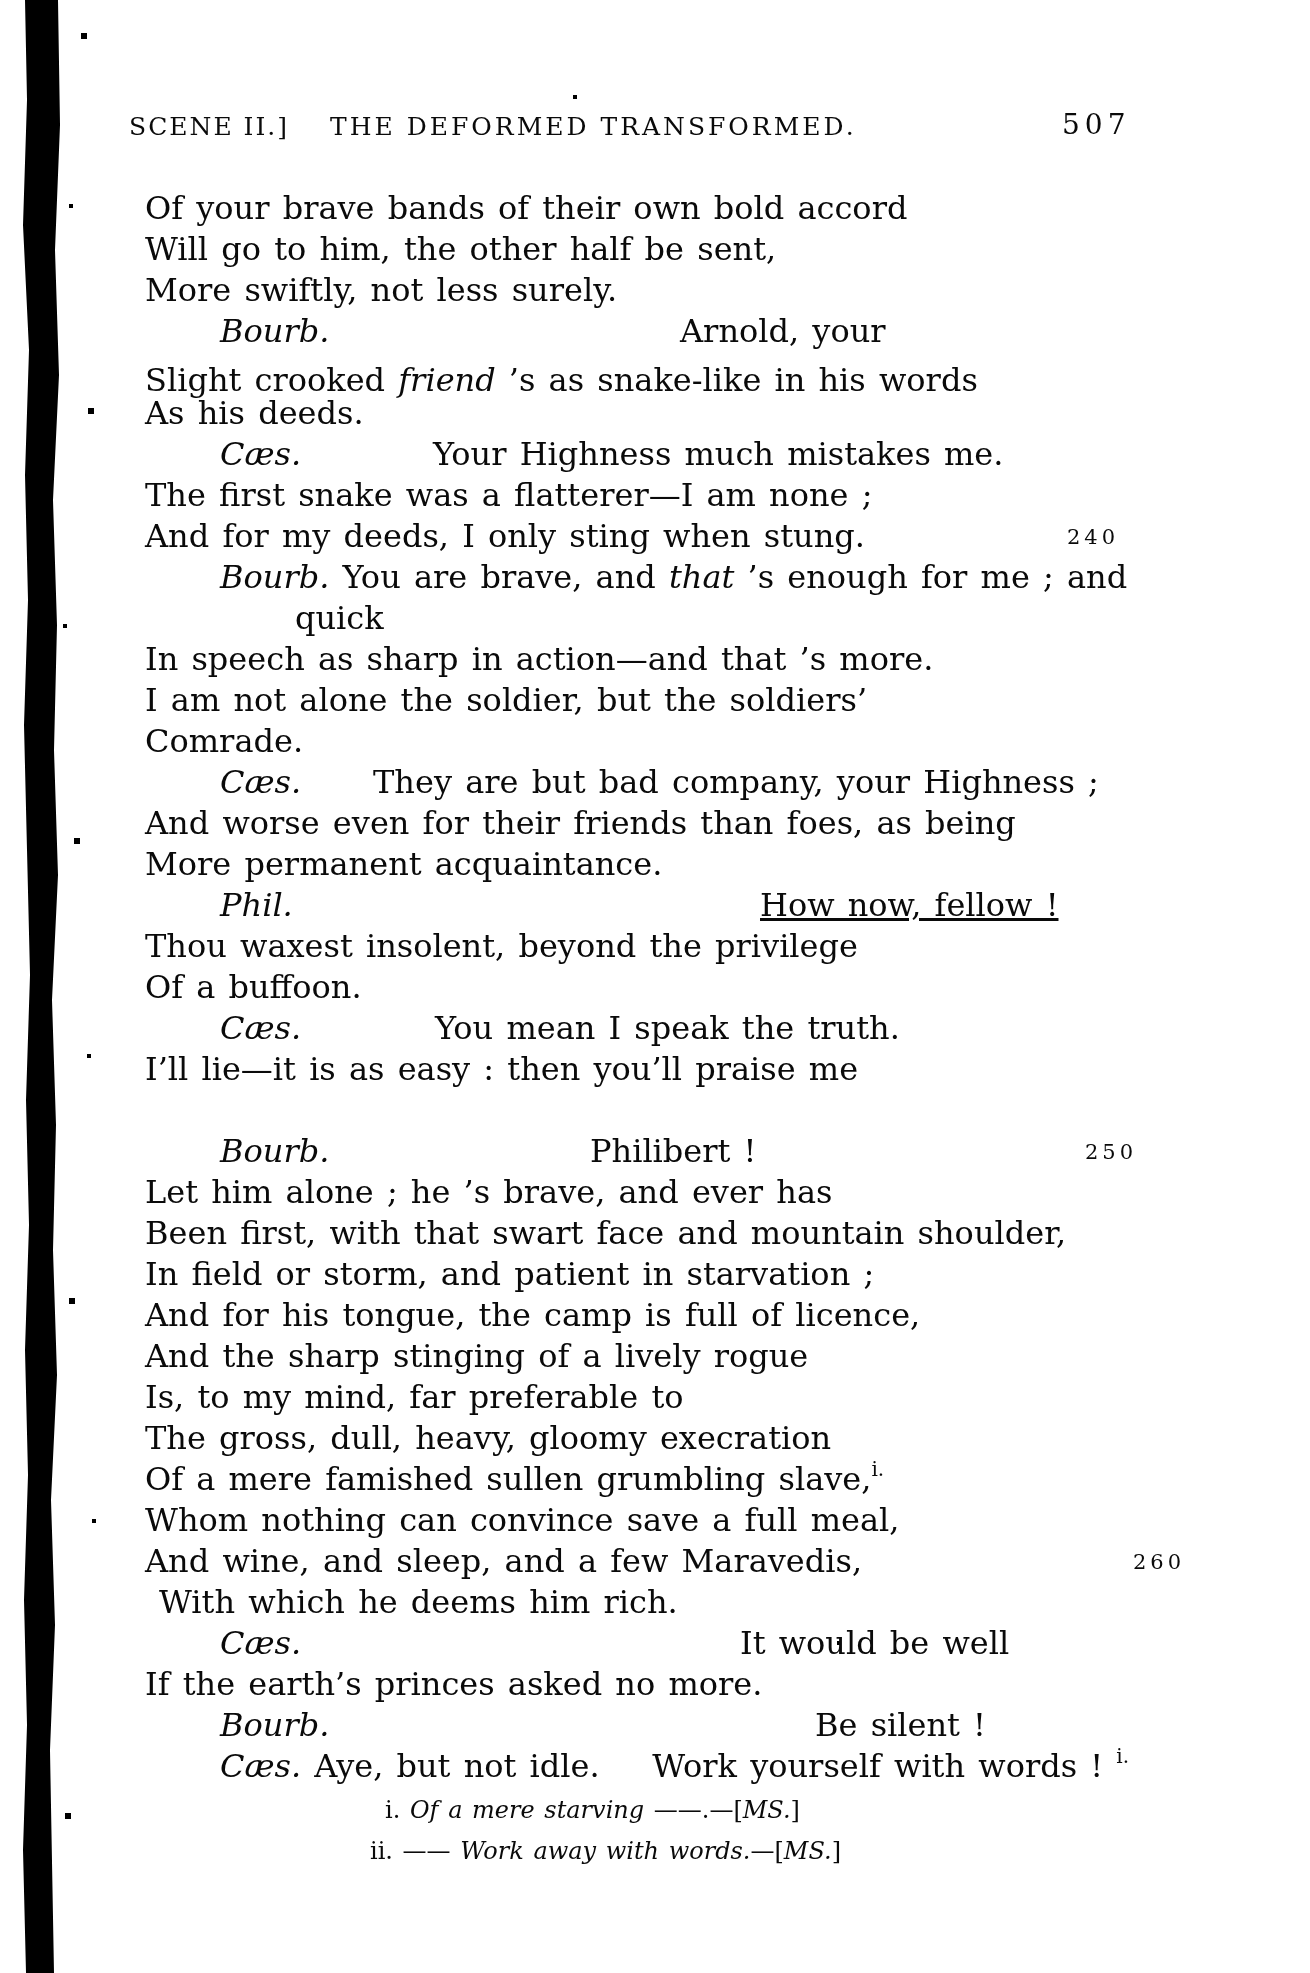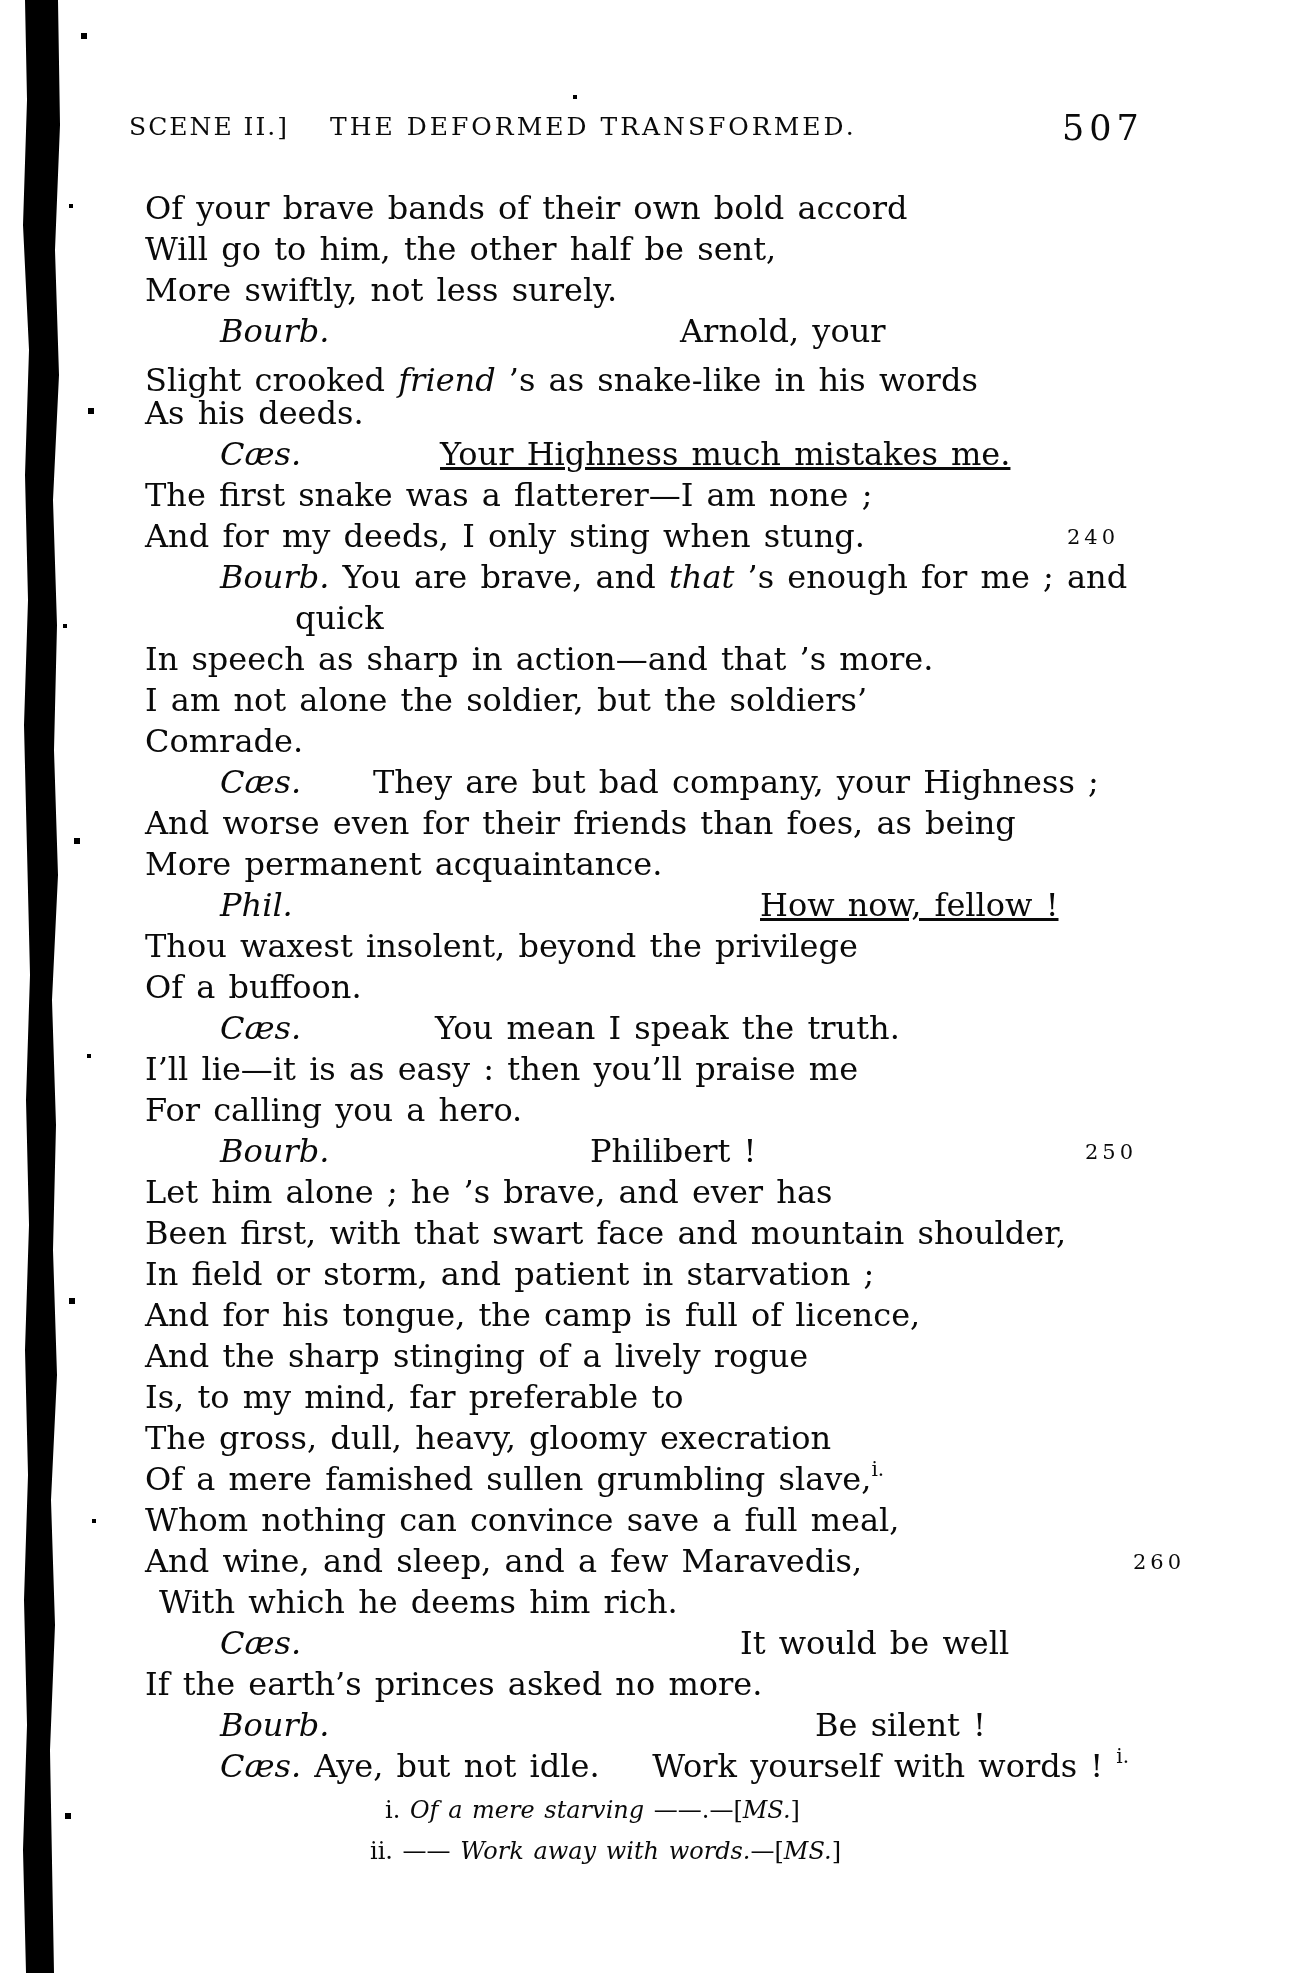--- a/index.html
+++ b/index.html
@@ -25,21 +25,21 @@
     box-shadow:
       83px 35px 0 2px #000, 70px 205px 0 1px #000, 90px 410px 0 2px #000,
       64px 625px 0 1px #000, 76px 840px 0 2px #000, 88px 1055px 0 1px #000,
       71px 1300px 0 2px #000, 93px 1520px 0 1px #000, 67px 1815px 0 2px #000,
       838px 1642px 0 1px #000, 574px 96px 0 1px #000;
   }
 
   .hdr{position:absolute;white-space:pre;}
   .hdr-scene{left:129px;top:112px;font-size:25px;letter-spacing:2px;}
   .hdr-title{left:330px;top:112px;font-size:25px;letter-spacing:3px;}
-  .hdr-page{left:1062px;top:108px;font-size:35px;letter-spacing:5px;}
+  .hdr-page{left:1062px;top:108px;font-size:28px;letter-spacing:5px;}
 
   .verse{position:absolute;left:145px;top:188px;width:1160px;height:1600px;}
   .vline{
     position:absolute;left:0;width:1160px;height:41px;
     font-size:32px;line-height:40px;white-space:pre-wrap;word-spacing:3px;
   }
   .abs{position:absolute;top:0;white-space:pre;}
   .it{font-style:italic;}
   .lnum{font-size:21px;letter-spacing:4px;line-height:42px;}
   sup.fref{font-size:20px;position:relative;top:-2px;vertical-align:super;line-height:0;letter-spacing:0;}
@@ -63,37 +63,36 @@
     <span class="hdr hdr-page">507</span>
   </header>
 
   <main class="verse">
       <div class="vline" style="top: 0px;"><span>Of your brave bands of their own bold accord</span></div>
       <div class="vline" style="top: 41px;"><span>Will go to him, the other half be sent,</span></div>
       <div class="vline" style="top: 82px;"><span>More swiftly, not less surely.</span></div>
       <div class="vline" style="top: 123px; padding-left: 75px;"><span class="it">Bourb.</span><span class="abs" style="left: 535px;">Arnold, your</span></div>
       <div class="vline" style="top: 172px;"><span>Slight crooked </span><span class="it">friend</span><span> ’s as snake-like in his words</span></div>
       <div class="vline" style="top: 205px;"><span>As his deeds.</span></div>
-      <div class="vline" style="top: 246px; padding-left: 75px;"><span class="it">Cæs.</span><span class="abs" style="left: 295px; text-decoration: underline;">Your Highness much mistakes me.</span></div>
+      <div class="vline" style="top: 246px; padding-left: 75px;"><span class="it">Cæs.</span><span class="abs" style="left: 288px;">Your Highness much mistakes me.</span></div>
       <div class="vline" style="top: 287px;"><span>The first snake was a flatterer—I am none ;</span></div>
       <div class="vline" style="top: 328px;"><span>And for my deeds, I only sting when stung.</span><span class="lnum abs" style="left: 922px;">240</span></div>
       <div class="vline" style="top: 369px; padding-left: 75px;"><span class="it">Bourb.</span><span> You are brave, and </span><span class="it">that</span><span> ’s enough for me ; and</span></div>
       <div class="vline" style="top: 410px; padding-left: 150px;"><span>quick</span></div>
       <div class="vline" style="top: 451px;"><span>In speech as sharp in action—and that ’s more.</span></div>
       <div class="vline" style="top: 492px;"><span>I am not alone the soldier, but the soldiers’</span></div>
       <div class="vline" style="top: 533px;"><span>Comrade.</span></div>
       <div class="vline" style="top: 574px; padding-left: 75px;"><span class="it">Cæs.</span><span class="abs" style="left: 228px;">They are but bad company, your Highness ;</span></div>
       <div class="vline" style="top: 615px;"><span>And worse even for their friends than foes, as being</span></div>
       <div class="vline" style="top: 656px;"><span>More permanent acquaintance.</span></div>
       <div class="vline" style="top: 697px; padding-left: 75px;"><span class="it">Phil.</span><span class="abs" style="left: 615px; text-decoration: underline;">How now, fellow !</span></div>
       <div class="vline" style="top: 738px;"><span>Thou waxest insolent, beyond the privilege</span></div>
       <div class="vline" style="top: 779px;"><span>Of a buffoon.</span></div>
       <div class="vline" style="top: 820px; padding-left: 75px;"><span class="it">Cæs.</span><span class="abs" style="left: 290px;">You mean I speak the truth.</span></div>
       <div class="vline" style="top: 861px;"><span>I’ll lie—it is as easy : then you’ll praise me</span></div>
-      <div class="vline" style="top: 902px;"><span>For calling you a hero.</span></div>
       <div class="vline" style="top: 943px; padding-left: 75px;"><span class="it">Bourb.</span><span class="abs" style="left: 445px;">Philibert !</span><span class="lnum abs" style="left: 940px;">250</span></div>
       <div class="vline" style="top: 984px;"><span>Let him alone ; he ’s brave, and ever has</span></div>
       <div class="vline" style="top: 1025px;"><span>Been first, with that swart face and mountain shoulder,</span></div>
       <div class="vline" style="top: 1066px;"><span>In field or storm, and patient in starvation ;</span></div>
       <div class="vline" style="top: 1107px;"><span>And for his tongue, the camp is full of licence,</span></div>
       <div class="vline" style="top: 1148px;"><span>And the sharp stinging of a lively rogue</span></div>
       <div class="vline" style="top: 1189px;"><span>Is, to my mind, far preferable to</span></div>
       <div class="vline" style="top: 1230px;"><span>The gross, dull, heavy, gloomy execration</span></div>
       <div class="vline" style="top: 1271px;"><span>Of a mere famished sullen grumbling slave,</span><sup class="fref">i.</sup></div>
       <div class="vline" style="top: 1312px;"><span>Whom nothing can convince save a full meal,</span></div>

